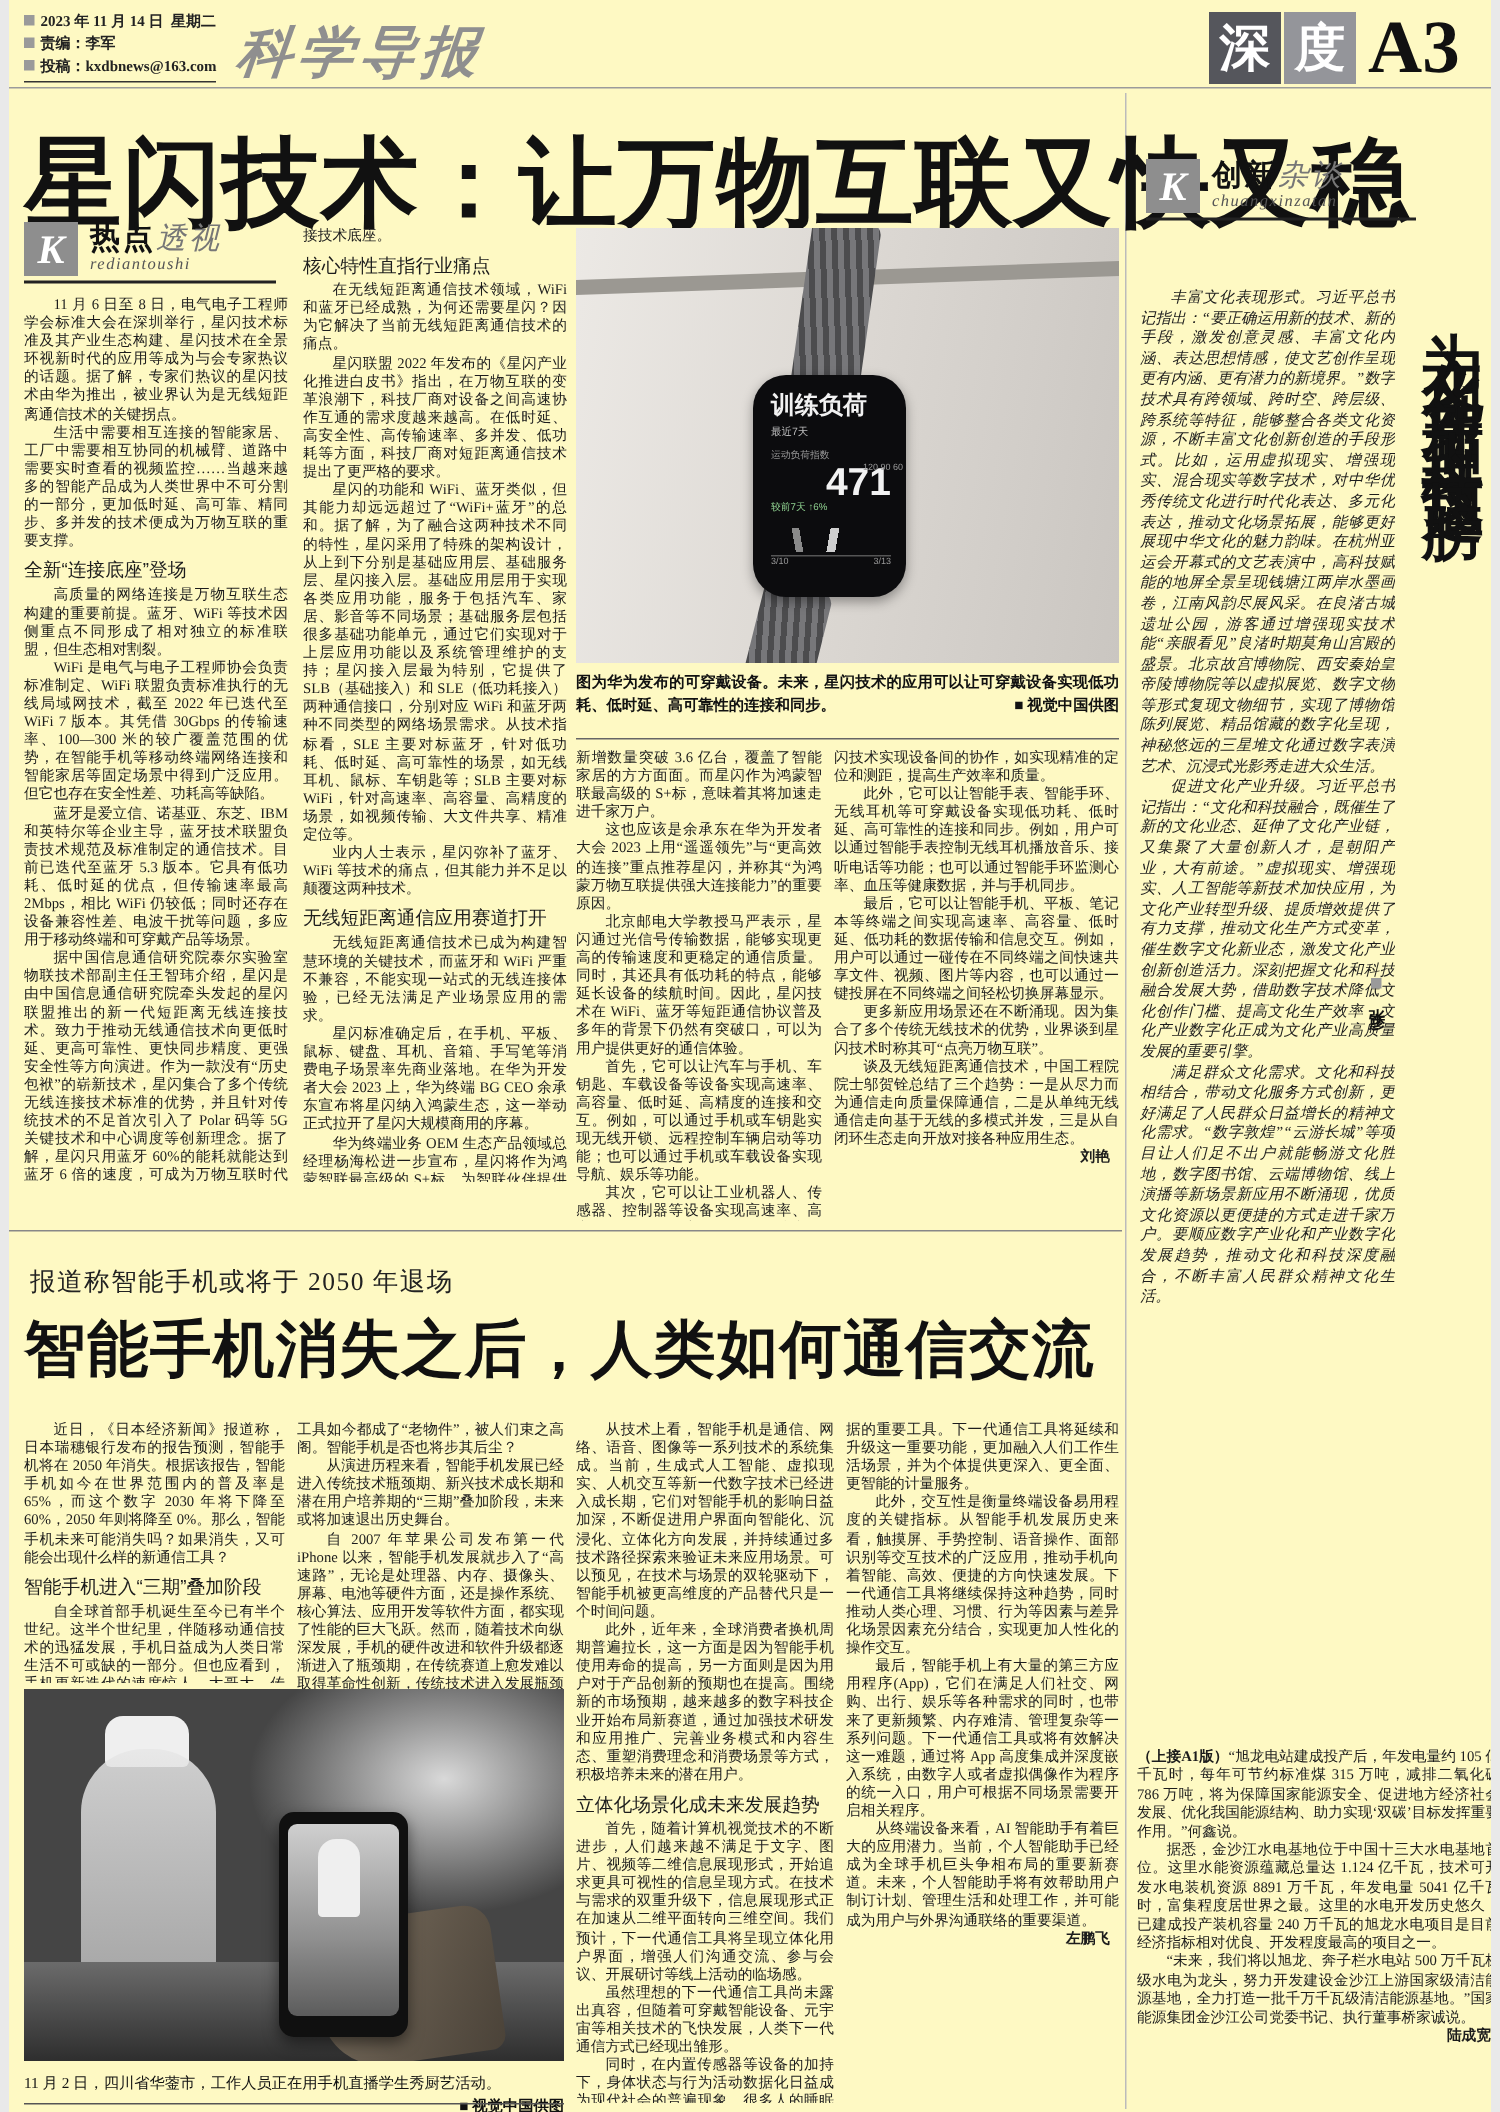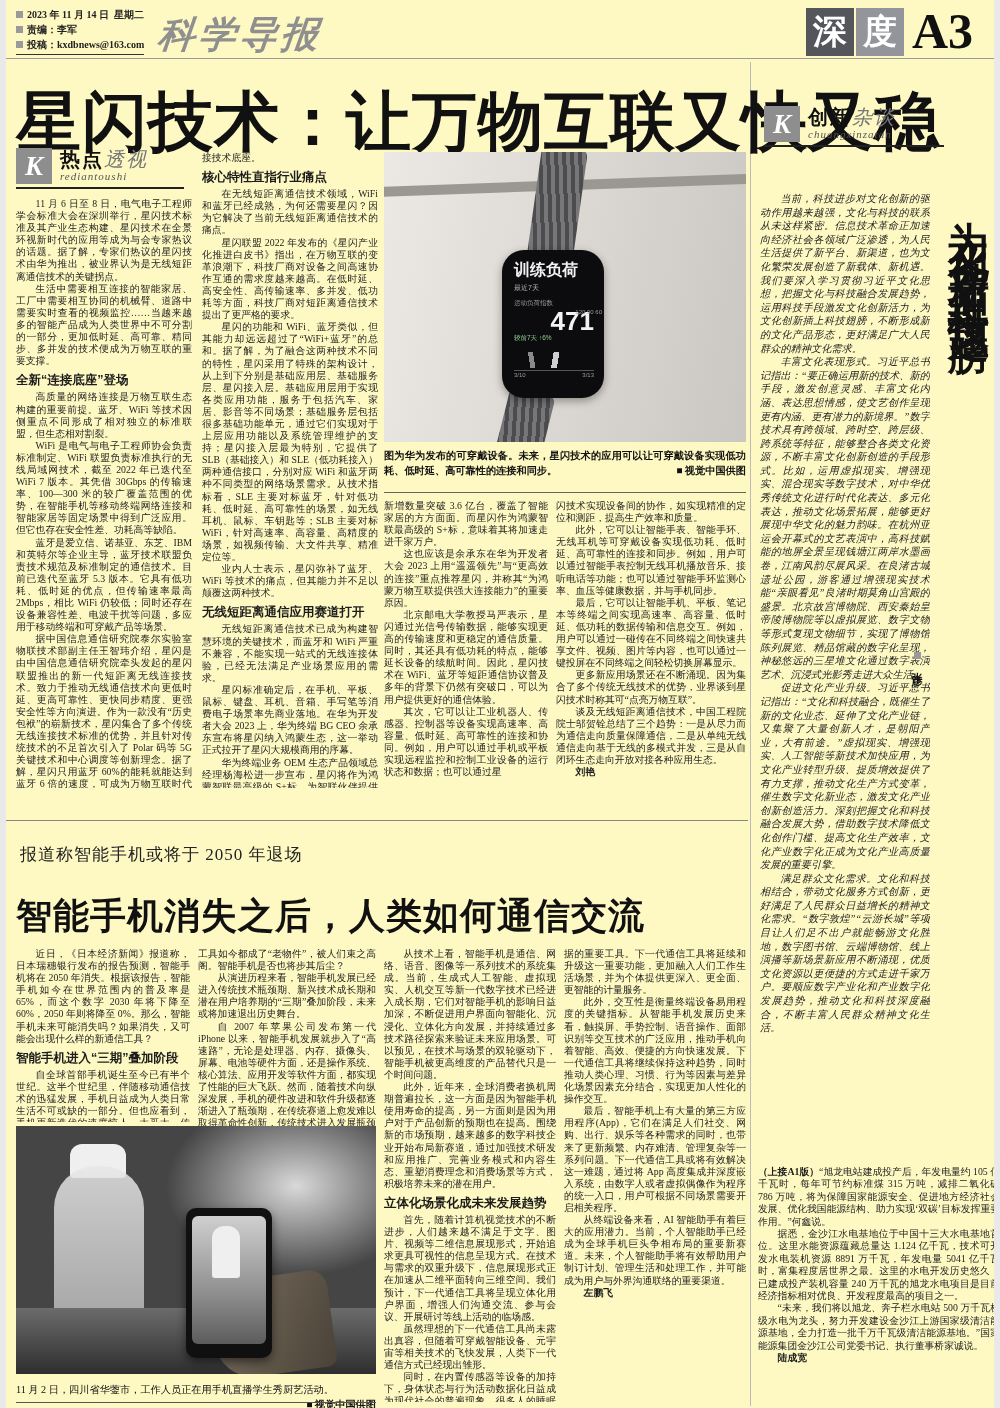--- a/index.html
+++ b/index.html
@@ -25,29 +25,29 @@
         font-size:27px;font-weight:bold;font-style:italic;font-family:"Liberation Serif",serif;margin-right:8px;}
   .btxt{display:flex;flex-direction:column;}
   .btrow{font-size:20px;line-height:22px;white-space:nowrap;}
   .bblack{font-weight:900;font-family:"Liberation Sans","DejaVu Sans",sans-serif;letter-spacing:2px;text-align:center;}
   .bgray{color:#777;font-style:italic;letter-spacing:2px;text-align:right;}
   .bpinyin{font-size:11px;font-style:italic;color:#555;letter-spacing:1px;}
   
   .a1-headline{position:absolute;left:10px;top:78px;width:732px;margin:0;font-size:65px;font-weight:900;
                font-family:"Liberation Sans","DejaVu Sans",sans-serif;letter-spacing:1px;white-space:nowrap;}
   .kicker{position:absolute;left:14px;top:843px;font-size:17px;color:#222;letter-spacing:1px;}
-  .a2-headline{position:absolute;left:10px;top:892px;width:732px;margin:0;font-size:36px;font-weight:900;
+  .a2-headline{position:absolute;left:10px;top:872px;width:732px;margin:0;font-size:41px;font-weight:900;
                font-family:Liberation Mono, monospace;letter-spacing:1px;white-space:nowrap;}
   
   .acol{position:absolute;font-size:9.8px;line-height:12.1px;text-align:justify;overflow:hidden;color:#1c1c1c;}
   .bp{margin:0;text-indent:2em;}
   .bp.noind{text-indent:0;}
-  .chead{margin:7px 0 5px;font-size:12.5px;font-weight:bold;text-indent:0;
+  .chead{margin:7px 0 5px;font-size:12.5px;font-weight:normal;text-indent:0;
          font-family:"Liberation Sans","DejaVu Sans",sans-serif;}
-  .sig{text-align:left;font-weight:bold;padding-right:6px;font-family:Liberation Serif, serif;}
+  .sig{text-align:right;font-weight:bold;padding-right:6px;font-family:Liberation Serif, serif;}
   .divider{position:absolute;left:0;top:820px;width:742px;height:1px;background:#888;}
   
   .photo1{position:absolute;left:378px;top:152px;width:362px;height:290px;overflow:hidden;
           background:linear-gradient(100deg,#ece9e5 0%,#ddd9d4 45%,#cac6c1 100%);}
   .p1-edge{position:absolute;left:-10px;top:28px;width:400px;height:10px;background:#9b9892;transform:rotate(-2deg);}
   .p1-band{position:absolute;left:150px;top:-6px;width:46px;height:120px;transform:rotate(8deg);
            background:repeating-linear-gradient(80deg,#4c4c4e 0 4px,#77777a 4px 8px);border-radius:8px;}
   .p1-band2{position:absolute;left:118px;top:238px;width:46px;height:70px;transform:rotate(14deg);
            background:repeating-linear-gradient(80deg,#4c4c4e 0 4px,#77777a 4px 8px);border-radius:8px;}
   .wscreen{position:absolute;left:118px;top:98px;width:102px;height:148px;background:#0c0c0e;border-radius:22px;
@@ -171,20 +171,21 @@
   <div class="caption" style="left:378px;top:448px;width:362px;">
     <span>图为华为发布的可穿戴设备。未来，星闪技术的应用可以让可穿戴设备实现低功耗、低时延、高可靠性的连接和同步。</span>
     <span class="credit">■ 视觉中国供图</span>
   </div>
   <div class="c34rule"></div>
 
   <div class="acol" style="left:378px;top:500px;width:164px;height:314px;">
     <p class="bp noind">新增数量突破 3.6 亿台，覆盖了智能家居的方方面面。而星闪作为鸿蒙智联最高级的 S+标，意味着其将加速走进千家万户。</p>
     <p class="bp">这也应该是余承东在华为开发者大会 2023 上用“遥遥领先”与“更高效的连接”重点推荐星闪，并称其“为鸿蒙万物互联提供强大连接能力”的重要原因。</p>
     <p class="bp">北京邮电大学教授马严表示，星闪通过光信号传输数据，能够实现更高的传输速度和更稳定的通信质量。同时，其还具有低功耗的特点，能够延长设备的续航时间。因此，星闪技术在 WiFi、蓝牙等短距通信协议普及多年的背景下仍然有突破口，可以为用户提供更好的通信体验。</p>
+    <p class="bp">首先，它可以让汽车与手机、车钥匙、车载设备等设备实现高速率、高容量、低时延、高精度的连接和交互。例如，可以通过手机或车钥匙实现无线开锁、远程控制车辆启动等功能；也可以通过手机或车载设备实现导航、娱乐等功能。</p>
     <p class="bp">其次，它可以让工业机器人、传感器、控制器等设备实现高速率、高容量、低时延、高可靠性的连接和协同。例如，用户可以通过手机或平板实现远程监控和控制工业设备的运行状态和数据；也可以通过星</p>
   </div>
 
   <div class="acol" style="left:550px;top:500px;width:190px;height:314px;">
     <p class="bp noind">闪技术实现设备间的协作，如实现精准的定位和测距，提高生产效率和质量。</p>
     <p class="bp">此外，它可以让智能手表、智能手环、无线耳机等可穿戴设备实现低功耗、低时延、高可靠性的连接和同步。例如，用户可以通过智能手表控制无线耳机播放音乐、接听电话等功能；也可以通过智能手环监测心率、血压等健康数据，并与手机同步。</p>
     <p class="bp">最后，它可以让智能手机、平板、笔记本等终端之间实现高速率、高容量、低时延、低功耗的数据传输和信息交互。例如，用户可以通过一碰传在不同终端之间快速共享文件、视频、图片等内容，也可以通过一键投屏在不同终端之间轻松切换屏幕显示。</p>
     <p class="bp">更多新应用场景还在不断涌现。因为集合了多个传统无线技术的优势，业界谈到星闪技术时称其可“点亮万物互联”。</p>
     <p class="bp">谈及无线短距离通信技术，中国工程院院士邬贺铨总结了三个趋势：一是从尽力而为通信走向质量保障通信，二是从单纯无线通信走向基于无线的多模式并发，三是从自闭环生态走向开放对接各种应用生态。</p>
     <p class="bp sig">刘艳</p>
@@ -243,21 +244,20 @@
 
   <div class="badge" style="left:758px;top:106px;width:180px;">
     <div class="kbox">K</div>
     <div class="btxt">
       <div class="btrow"><span class="bblack">创新</span><span class="bgray">杂谈</span></div>
       <div class="bpinyin">chuangxinzatan</div>
     </div>
   </div>
 
   <div class="essay">
-    <p class="ep">当前，科技进步对文化创新的驱动作用越来越强，文化与科技的联系从未这样紧密。信息技术革命正加速向经济社会各领域广泛渗透，为人民生活提供了新平台、新渠道，也为文化繁荣发展创造了新载体、新机遇。我们要深入学习贯彻习近平文化思想，把握文化与科技融合发展趋势，运用科技手段激发文化创新活力，为文化创新插上科技翅膀，不断形成新的文化产品形态，更好满足广大人民群众的精神文化需求。</p>
     <p class="ep">丰富文化表现形式。习近平总书记指出：“要正确运用新的技术、新的手段，激发创意灵感、丰富文化内涵、表达思想情感，使文艺创作呈现更有内涵、更有潜力的新境界。”数字技术具有跨领域、跨时空、跨层级、跨系统等特征，能够整合各类文化资源，不断丰富文化创新创造的手段形式。比如，运用虚拟现实、增强现实、混合现实等数字技术，对中华优秀传统文化进行时代化表达、多元化表达，推动文化场景拓展，能够更好展现中华文化的魅力韵味。在杭州亚运会开幕式的文艺表演中，高科技赋能的地屏全景呈现钱塘江两岸水墨画卷，江南风韵尽展风采。在良渚古城遗址公园，游客通过增强现实技术能“亲眼看见”良渚时期莫角山宫殿的盛景。北京故宫博物院、西安秦始皇帝陵博物院等以虚拟展览、数字文物等形式复现文物细节，实现了博物馆陈列展览、精品馆藏的数字化呈现，神秘悠远的三星堆文化通过数字表演艺术、沉浸式光影秀走进大众生活。</p>
     <p class="ep">促进文化产业升级。习近平总书记指出：“文化和科技融合，既催生了新的文化业态、延伸了文化产业链，又集聚了大量创新人才，是朝阳产业，大有前途。”虚拟现实、增强现实、人工智能等新技术加快应用，为文化产业转型升级、提质增效提供了有力支撑，推动文化生产方式变革，催生数字文化新业态，激发文化产业创新创造活力。深刻把握文化和科技融合发展大势，借助数字技术降低文化创作门槛、提高文化生产效率，文化产业数字化正成为文化产业高质量发展的重要引擎。</p>
     <p class="ep">满足群众文化需求。文化和科技相结合，带动文化服务方式创新，更好满足了人民群众日益增长的精神文化需求。“数字敦煌”“云游长城”等项目让人们足不出户就能畅游文化胜地，数字图书馆、云端博物馆、线上演播等新场景新应用不断涌现，优质文化资源以更便捷的方式走进千家万户。要顺应数字产业化和产业数字化发展趋势，推动文化和科技深度融合，不断丰富人民群众精神文化生活。</p>
   </div>
 
   <div class="vhead">为文化创新插上科技翅膀</div>
   <div class="vauthor"><span class="sq"></span><span>张彦</span></div>
 
   <div class="cont">
     <p class="bp noind"><span class="lead">（上接A1版）</span><span>“旭龙电站建成投产后，年发电量约 105 亿千瓦时，每年可节约标准煤 315 万吨，减排二氧化碳 786 万吨，将为保障国家能源安全、促进地方经济社会发展、优化我国能源结构、助力实现‘双碳’目标发挥重要作用。”何鑫说。</span></p>

